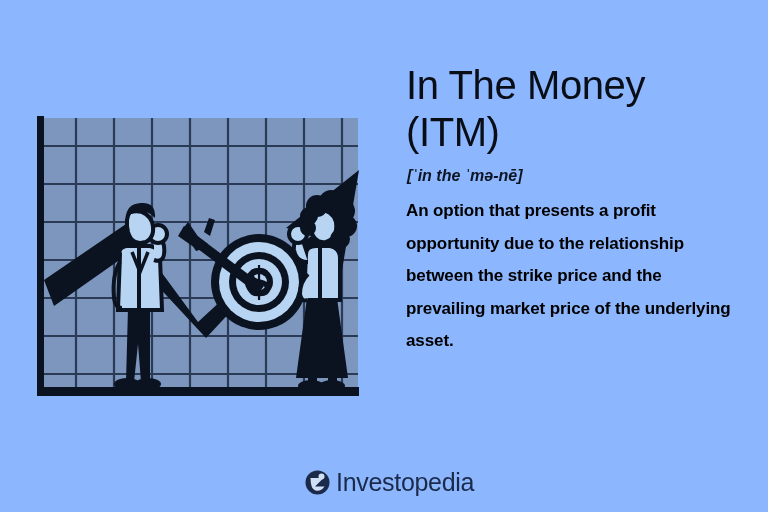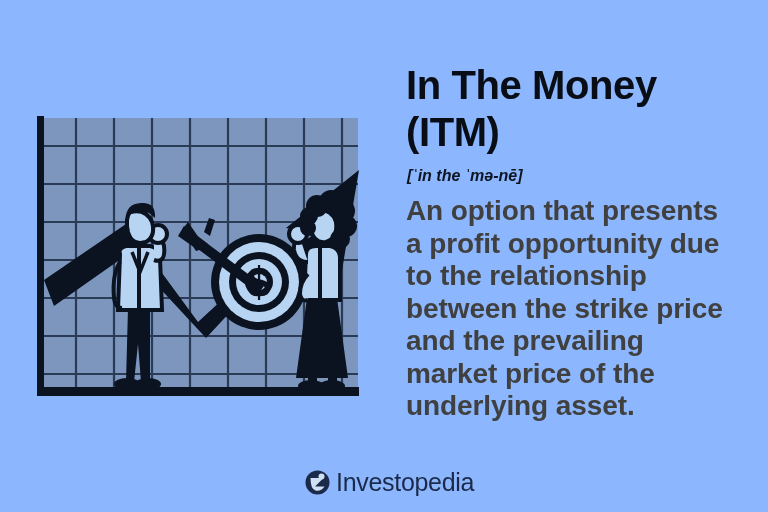--- a/index.html
+++ b/index.html
@@ -38,39 +38,39 @@
   
   #text-col {
     position: absolute;
     left: 406px;
     top: 62px;
     width: 330px;
   }
   #title {
     font-size: 40px;
     line-height: 47px;
-    font-weight: bold;
+    font-weight: normal;
     color: #090d16;
     letter-spacing: -0.4px;
     margin: 0;
     white-space: pre-line;
   }
   #pronunciation {
     font-size: 16px;
     line-height: 22px;
     font-style: italic;
     font-weight: bold;
     color: #0d1524;
     margin: 9px 0 0 1px;
   }
   #definition {
-    font-size: 28px;
+    font-size: 17px;
     line-height: 32.5px;
     font-weight: bold;
-    color: #404040;
+    color: #000000;
     margin: 8px 0 0 0;
     letter-spacing: -0.1px;
   }
 
   
   #logo {
     position: absolute;
     left: 305px;
     top: 470px;
     display: flex;

